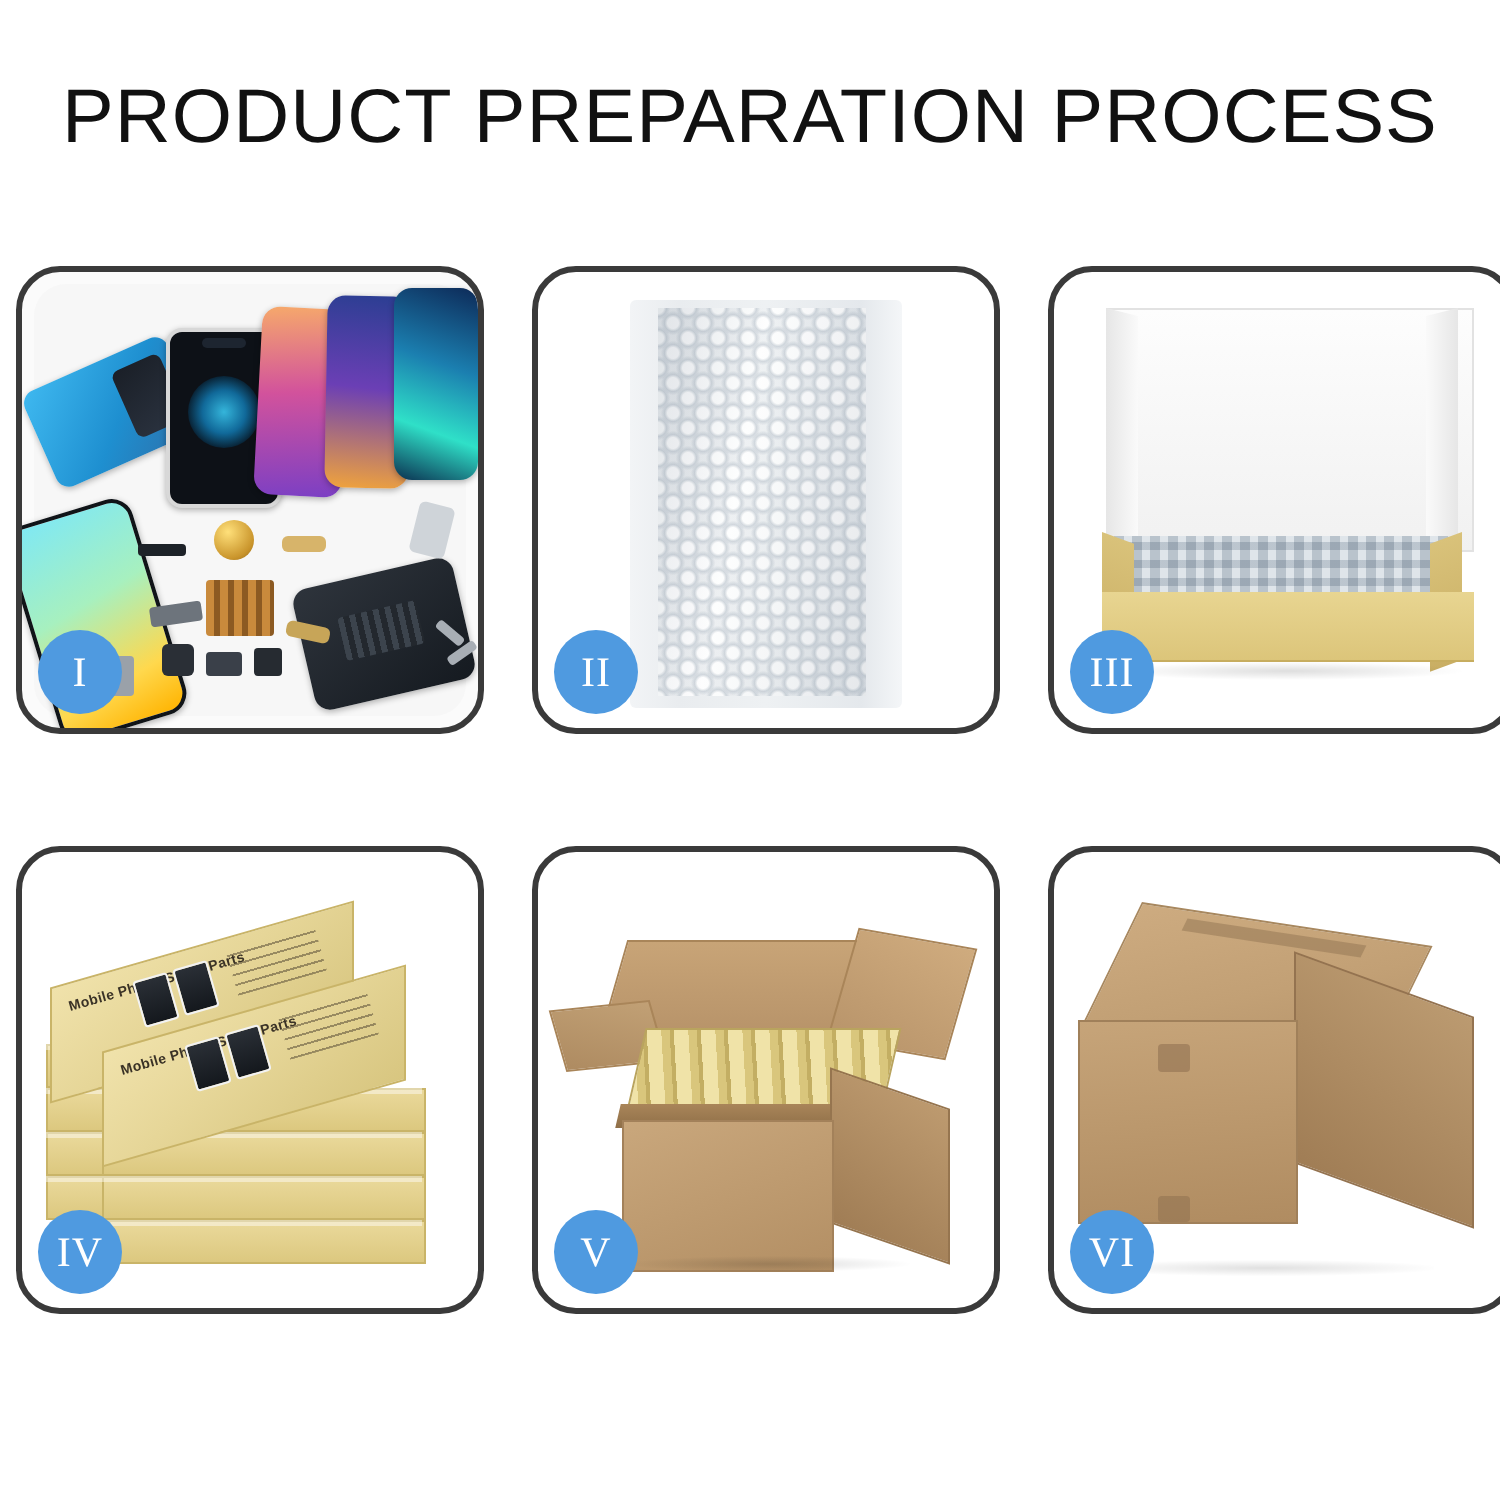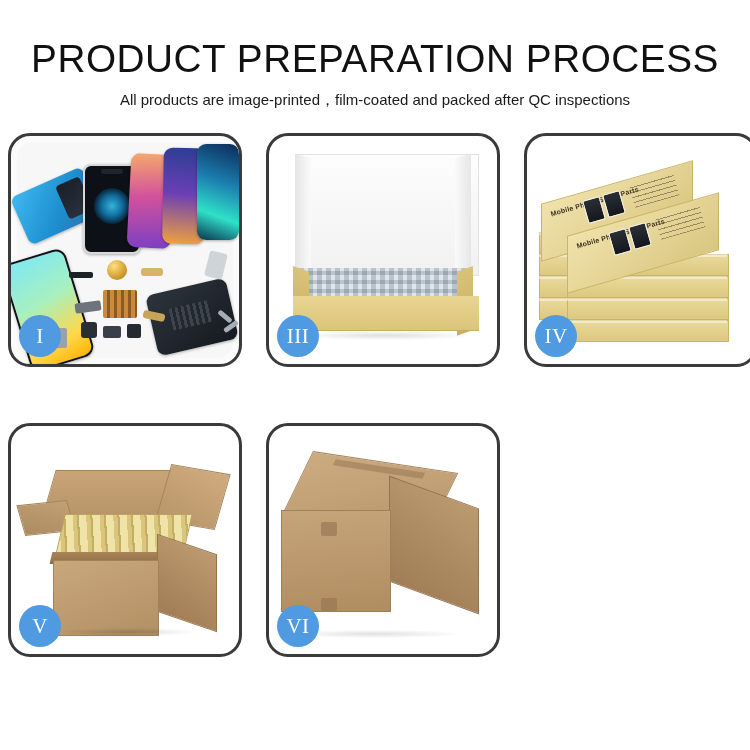--- a/index.html
+++ b/index.html
@@ -364,21 +364,20 @@
   .c6-shadow {
     position:absolute; left:20px; bottom:16px; width:170px; height:8px;
     background: radial-gradient(ellipse at center, rgba(0,0,0,.12), rgba(0,0,0,0) 74%);
   }
 </style>
 </head>
 <body>
 
 <div class="header">
   <div class="title">PRODUCT PREPARATION PROCESS</div>
-  <div class="subtitle">All products are image-printed，film-coated and packed after QC inspections</div>
 </div>
 
 <div class="grid">
 
   <div class="panel p1">
     <div class="panel-stage">
       <div class="p1-bg"></div>
       <div class="phone ph-a"></div>
       <div class="phone ph-b"></div>
       <div class="phone ph-c"></div>
@@ -396,20 +395,28 @@
       <div class="part pt6"></div>
       <div class="part pt7"></div>
       <div class="part pt8"></div>
       <div class="part pt9"></div>
       <div class="part pt10"></div>
       <div class="part pt11"></div>
     </div>
     <div class="badge">I</div>
   </div>
 
+  <div class="panel p2">
+    <div class="panel-stage">
+      <div class="bw-sheet"></div>
+      <div class="bw-bubbles"></div>
+      <div class="bw-shade"></div>
+    </div>
+    <div class="badge">II</div>
+  </div>
 
   <div class="panel p3">
     <div class="panel-stage">
       <div class="b3-lid"></div>
       <div class="b3-lid-l"></div>
       <div class="b3-lid-r"></div>
       <div class="b3-inner"></div>
       <div class="b3-side-l"></div>
       <div class="b3-side-r"></div>
       <div class="b3-front"></div>

